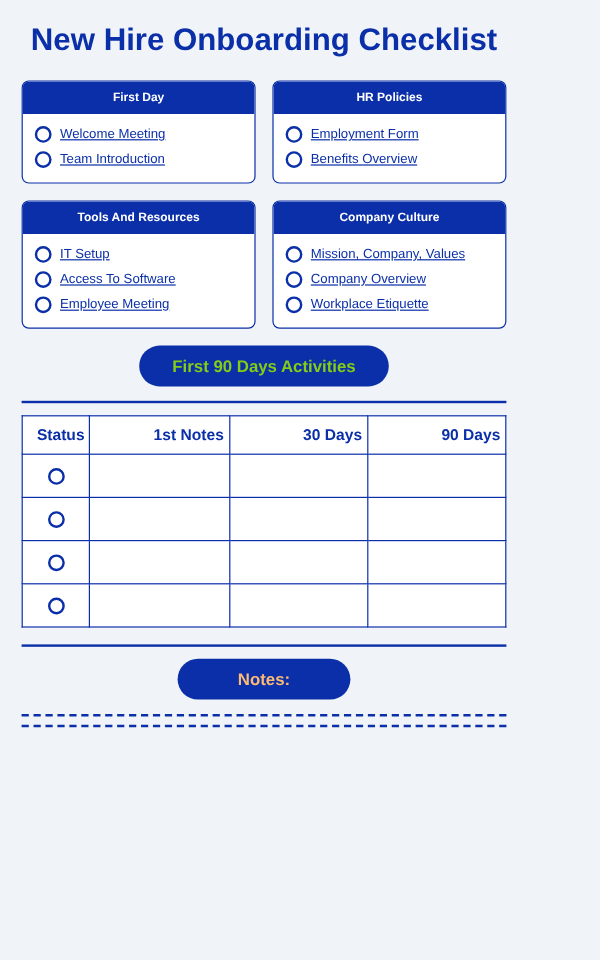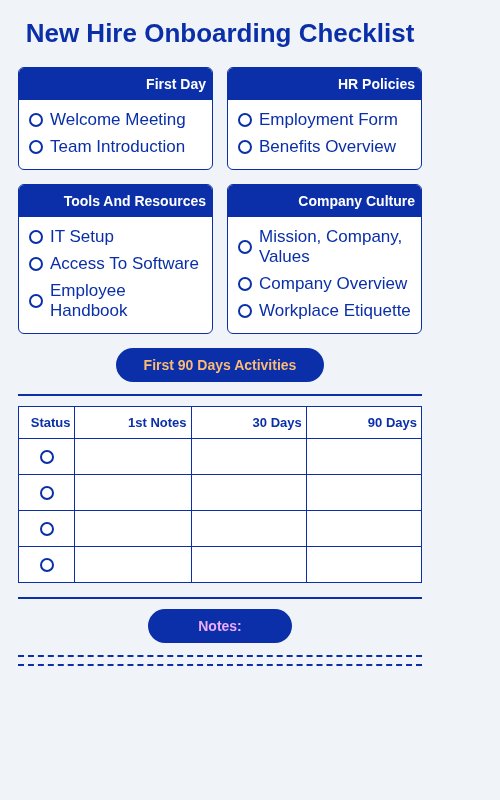--- a/index.html
+++ b/index.html
@@ -37,54 +37,55 @@
       background: #fff;
       border: 1.5px solid #0a2fa8;
       border-radius: 6px;
       overflow: hidden;
     }
 
     .card-header {
       background: #0a2fa8;
       color: #fff;
       font-weight: 700;
-      font-size: 14px;
-      text-align: right;
+      font-size: 10px;
+      text-align: center;
       padding: 8px 6px;
       border-radius: 4px 4px 0 0;
     }
 
     .card-body {
       padding: 10px 10px 12px 10px;
     }
 
     .check-item {
       display: flex;
       align-items: center;
       gap: 7px;
       margin-bottom: 7px;
-      font-size: 17px;
-      color: #0a2fa8;
+      font-size: 11px;
+      color: #0a2fa8;
+      text-decoration: underline;
     }
     .check-item:last-child { margin-bottom: 0; }
 
     .circle-icon {
       width: 14px;
       height: 14px;
       border: 2px solid #0a2fa8;
       border-radius: 50%;
       flex-shrink: 0;
       background: transparent;
     }
 
     .section-btn {
       display: block;
       margin: 8px auto 12px auto;
       background: #0a2fa8;
-      color: #fdba74;
+      color: #84cc16;
       border: none;
       border-radius: 20px;
       padding: 9px 28px;
       font-size: 14px;
       font-weight: 700;
       text-align: center;
       cursor: pointer;
     }
 
     .divider {
@@ -116,21 +117,21 @@
       height: 36px;
       text-align: center;
       vertical-align: middle;
       padding: 4px;
     }
 
     .notes-btn {
       display: block;
       margin: 8px auto 12px auto;
       background: #0a2fa8;
-      color: #f0abfc;
+      color: #fdba74;
       border: none;
       border-radius: 20px;
       padding: 9px 50px;
       font-size: 14px;
       font-weight: 700;
       text-align: left;
       cursor: pointer;
     }
 
     .dashed-line {
@@ -190,21 +191,21 @@
         <div class="check-item">
           <div class="circle-icon"></div>
           <span>IT Setup</span>
         </div>
         <div class="check-item">
           <div class="circle-icon"></div>
           <span>Access To Software</span>
         </div>
         <div class="check-item">
           <div class="circle-icon"></div>
-          <span>Employee Handbook</span>
+          <span>Employee Meeting</span>
         </div>
       </div>
     </div>
 
     <div class="card">
       <div class="card-header">Company Culture</div>
       <div class="card-body">
         <div class="check-item">
           <div class="circle-icon"></div>
           <span>Mission, Company, Values</span>

